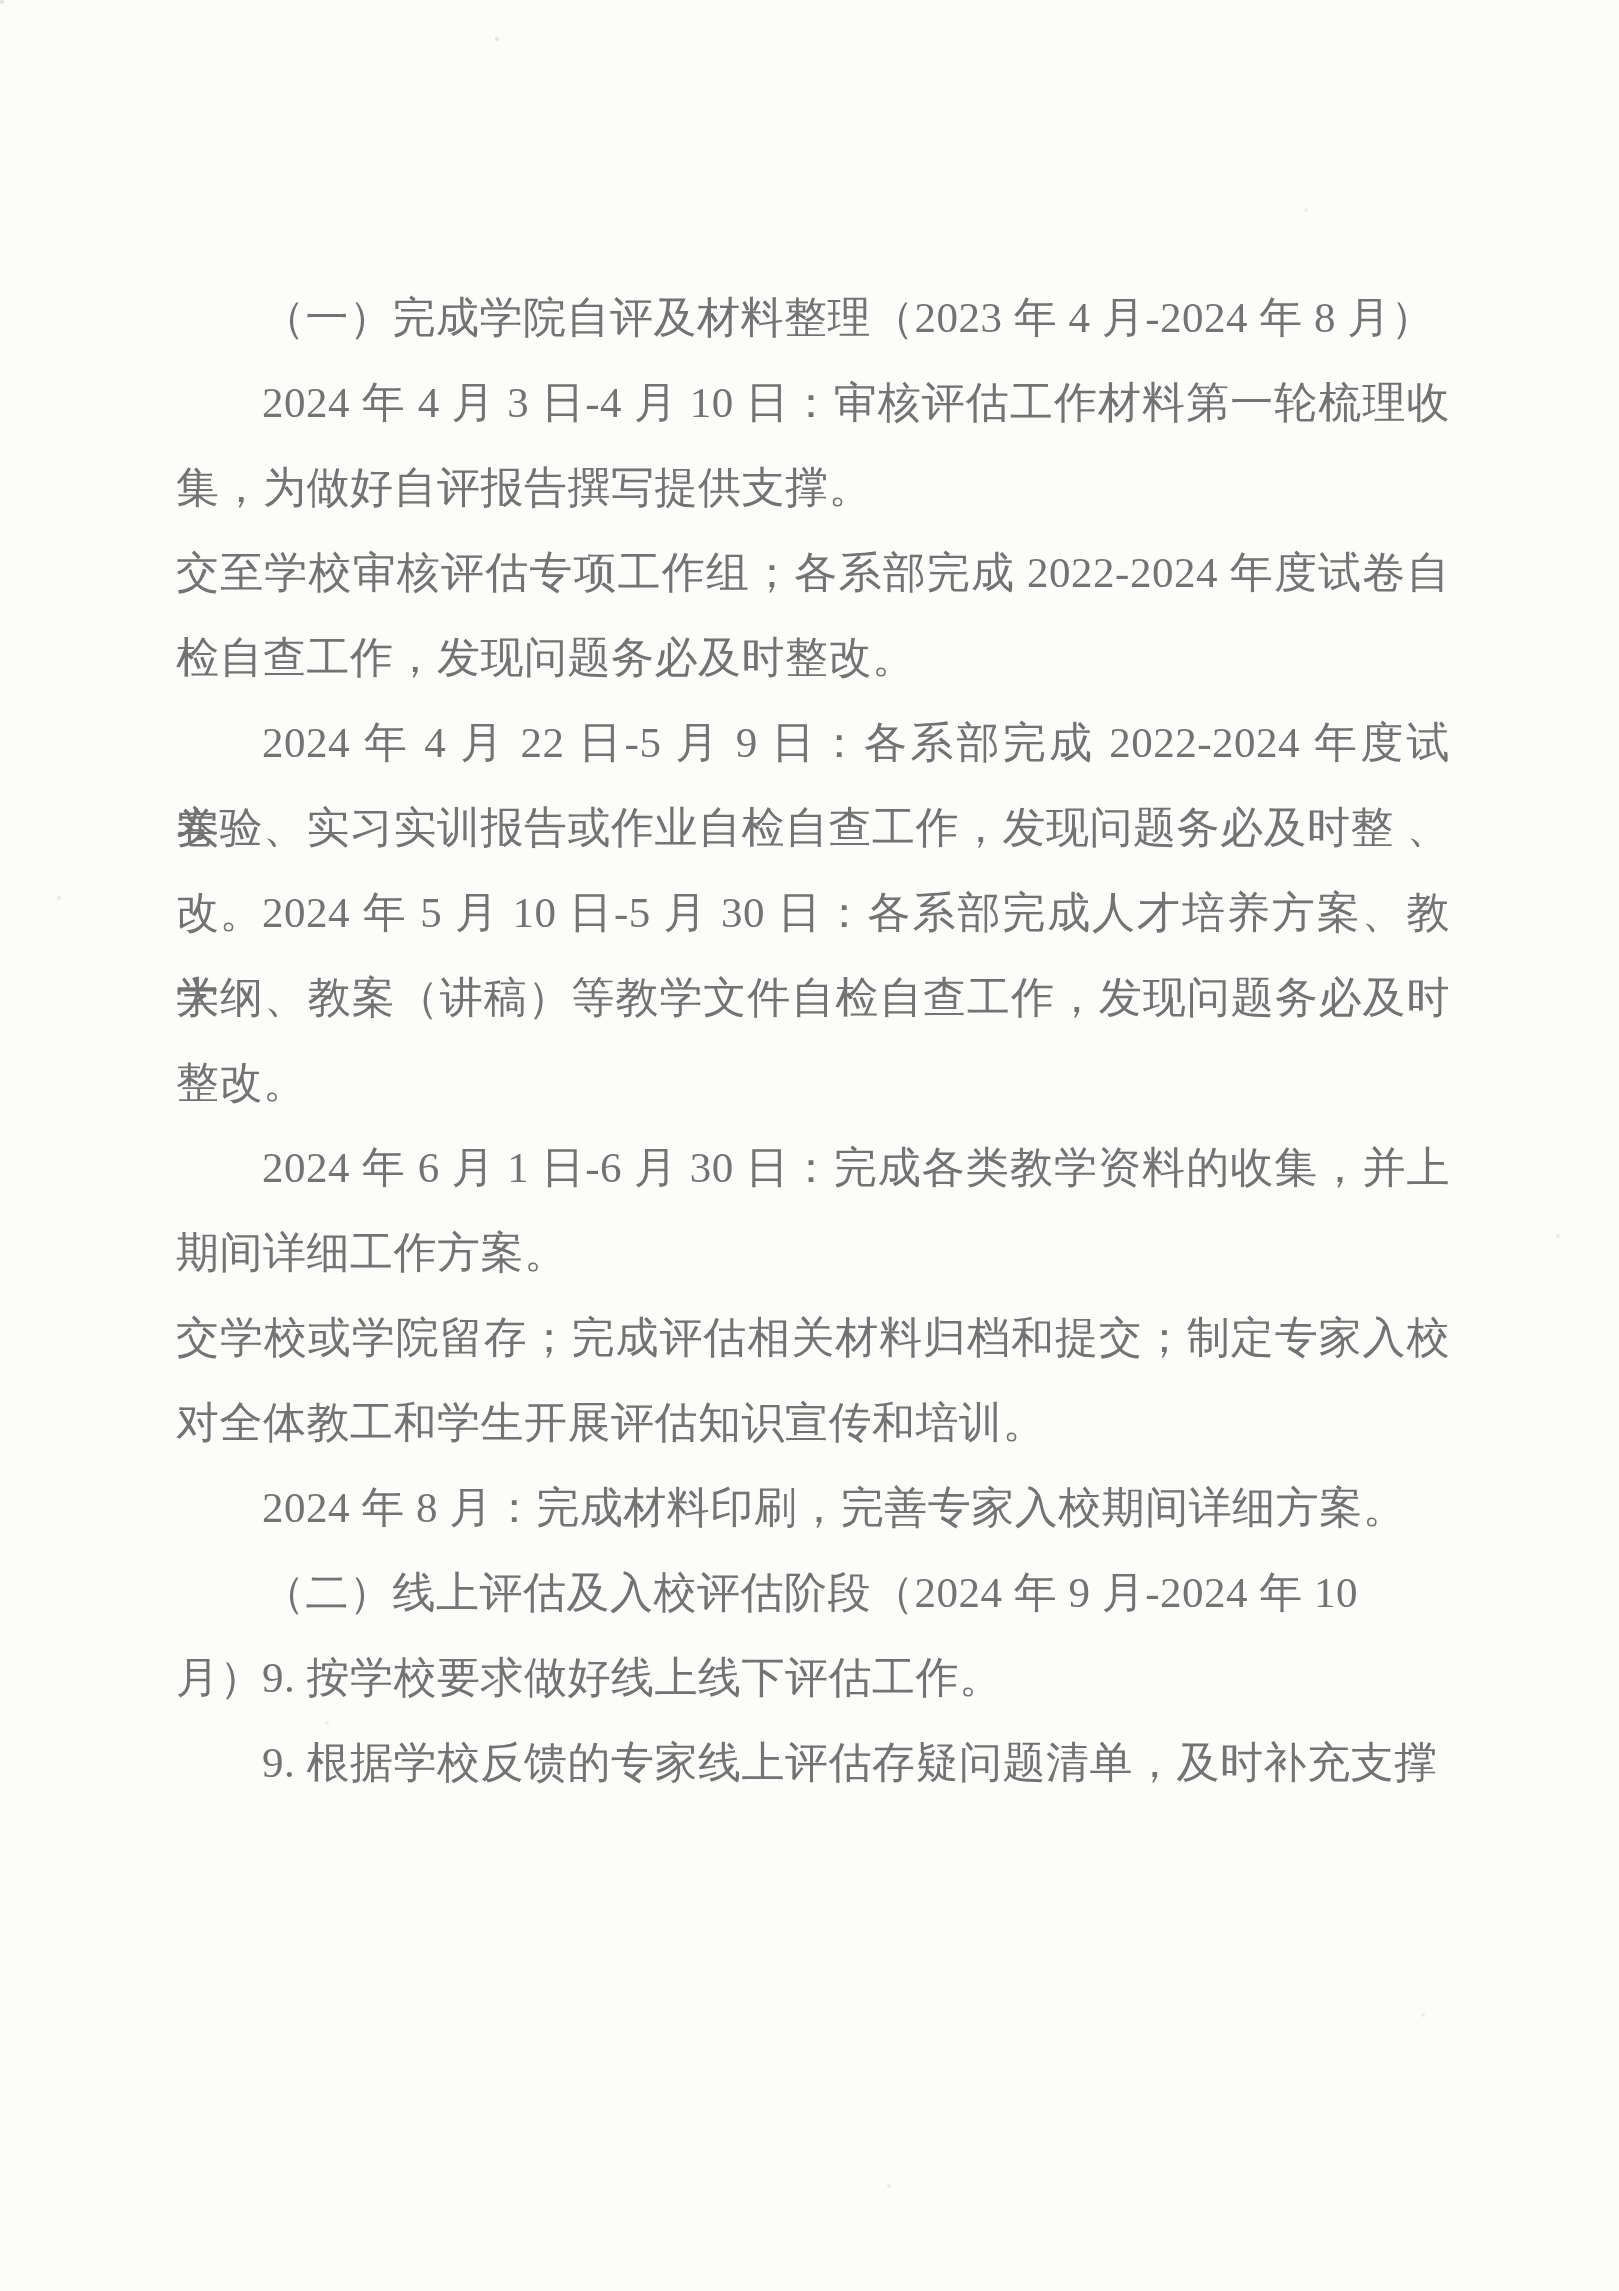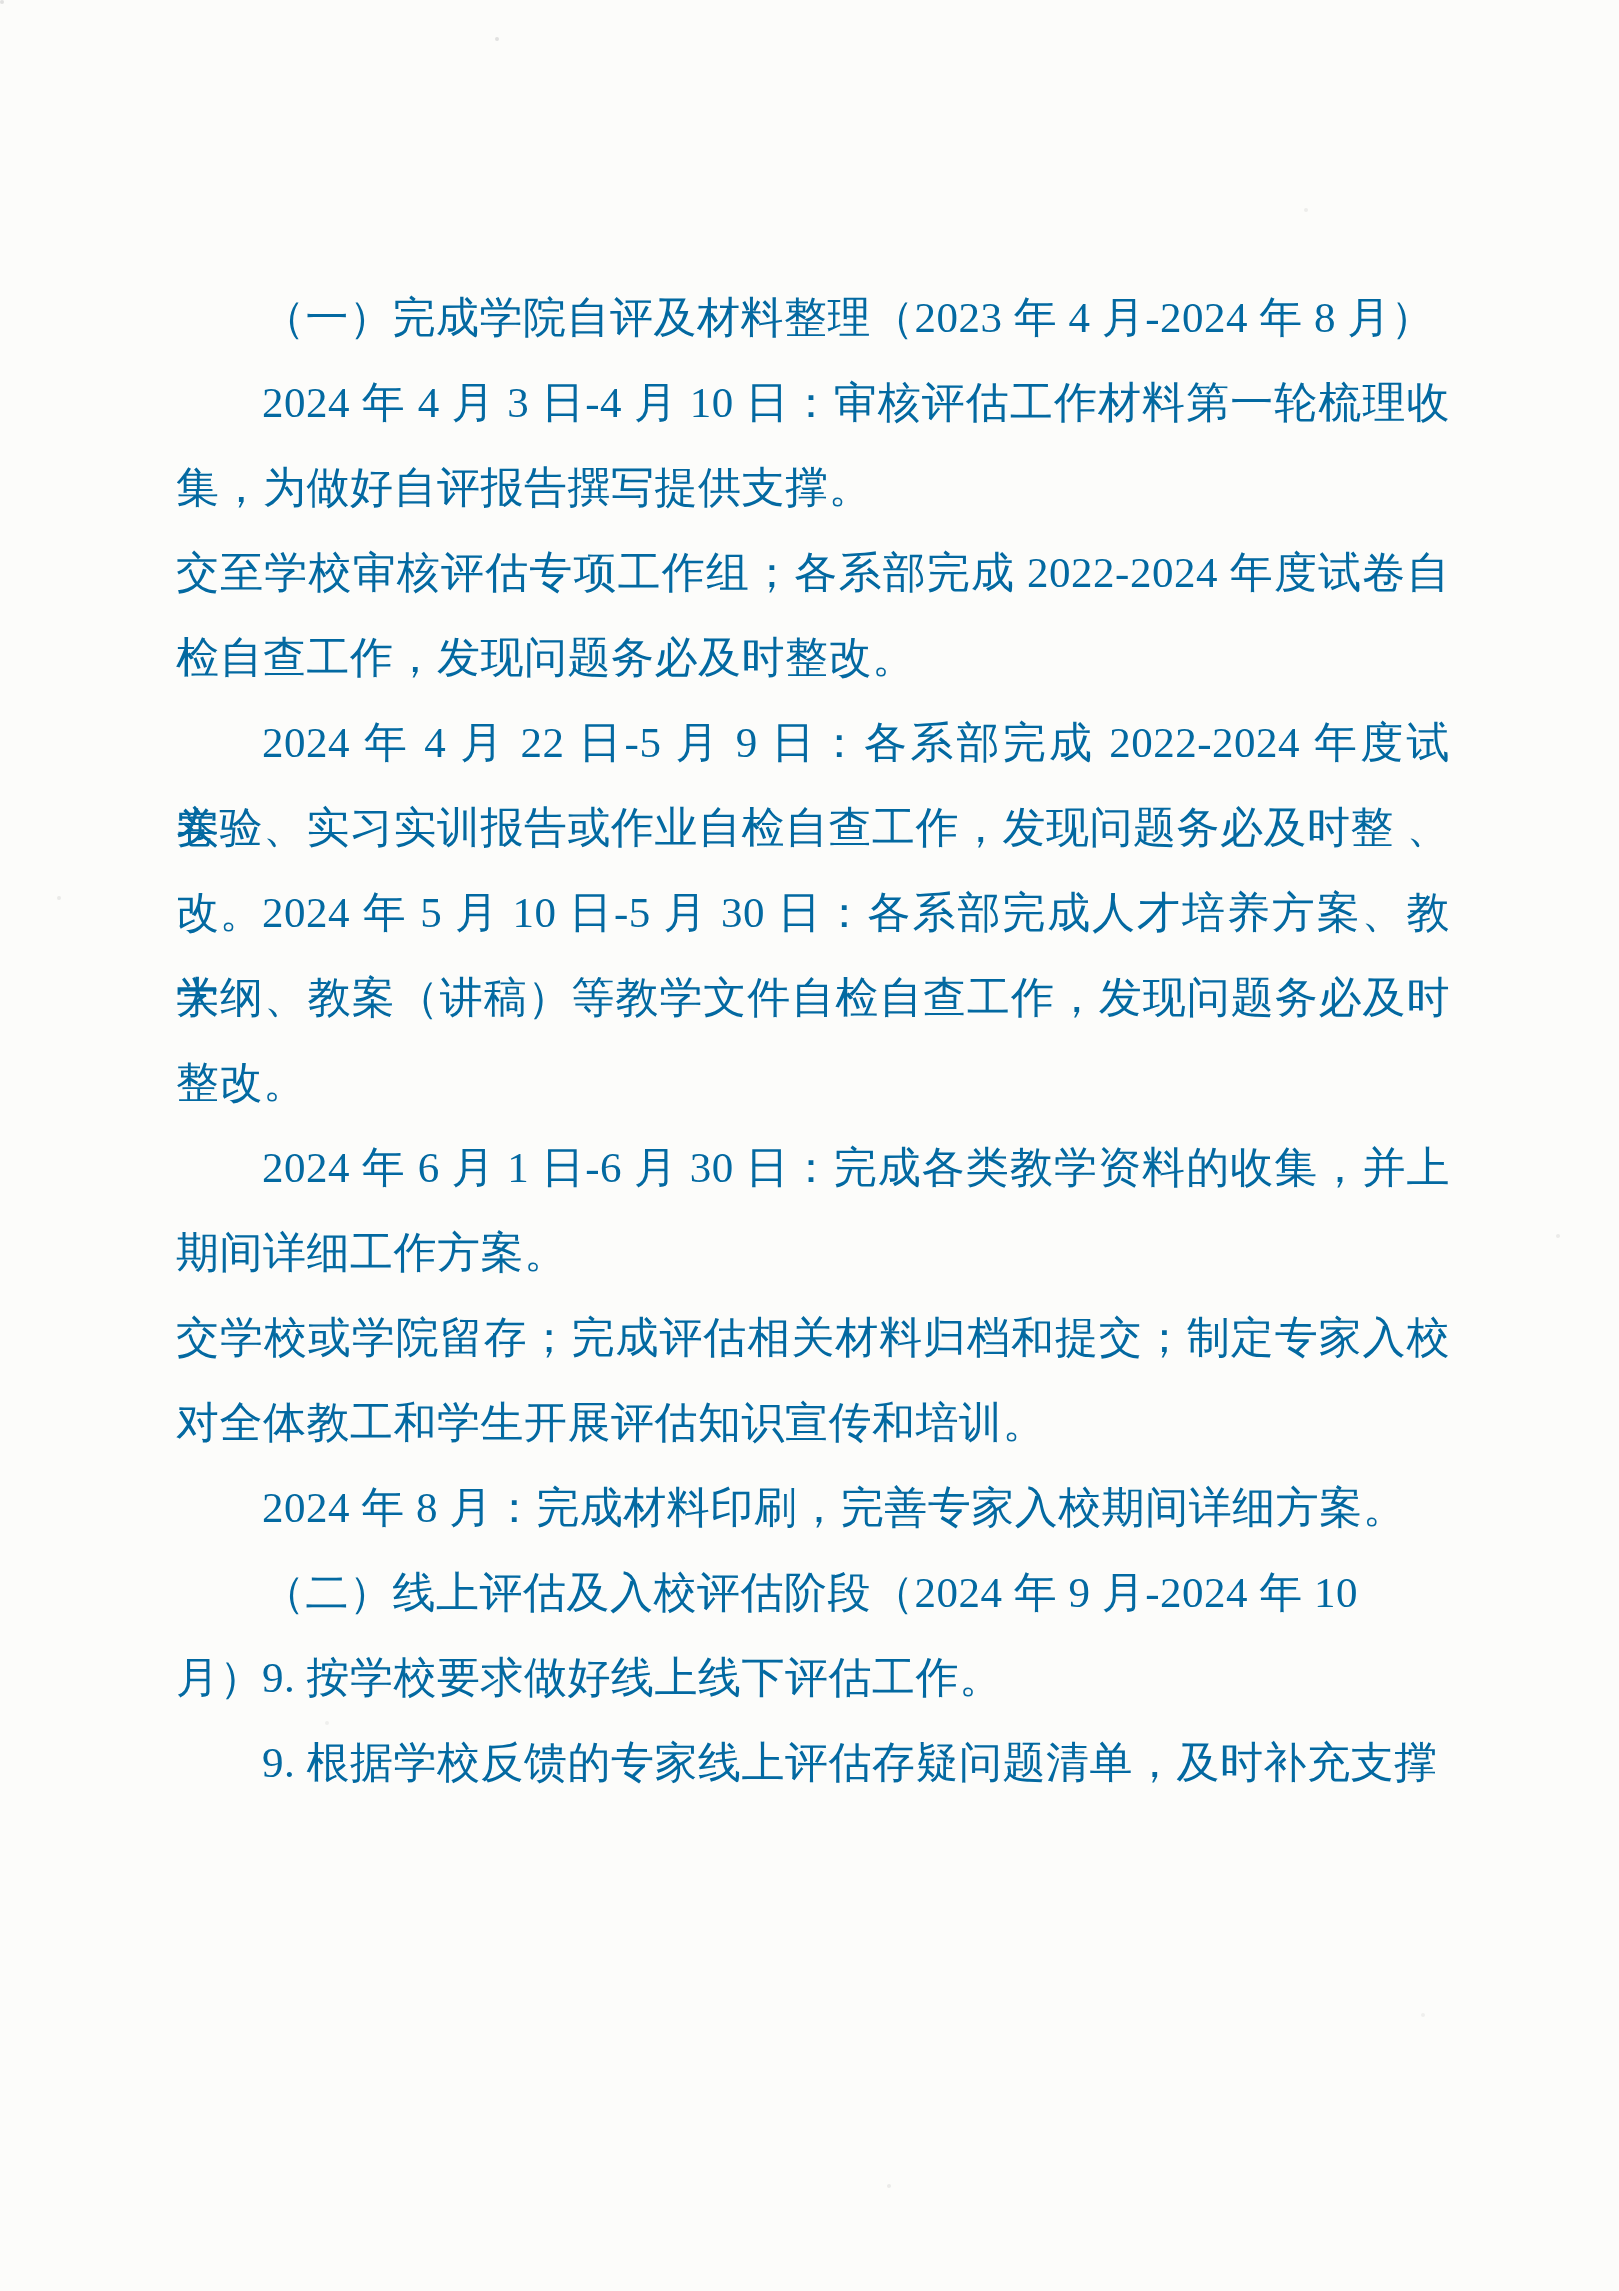--- a/index.html
+++ b/index.html
@@ -47,21 +47,21 @@
     text-align:justify;
     text-align-last:justify;
     text-justify:inter-character;
   }
 </style>
 </head>
 <body>
 
 <div class="sheet" style="background: rgb(252, 252, 250);">
   <div class="scan-noise"></div>
-  <div class="textblock" style="color: #0369a1;">
+  <div class="textblock" style="color: #737373;">
       <div class="line indent">（一）完成学院自评及材料整理（2023 年 4 月-2024 年 8 月）</div>
       <div class="line indent justify">2024 年 4 月 3 日-4 月 10 日：审核评估工作材料第一轮梳理收</div>
       <div class="line">集，为做好自评报告撰写提供支撑。</div>
       <div class="line justify">交至学校审核评估专项工作组；各系部完成 2022-2024 年度试卷自</div>
       <div class="line">检自查工作，发现问题务必及时整改。</div>
       <div class="line indent justify">2024 年 4 月 22 日-5 月 9 日：各系部完成 2022-2024 年度试卷、</div>
       <div class="line">实验、实习实训报告或作业自检自查工作，发现问题务必及时整改。</div>
       <div class="line indent justify">2024 年 5 月 10 日-5 月 30 日：各系部完成人才培养方案、教学</div>
       <div class="line justify">大纲、教案（讲稿）等教学文件自检自查工作，发现问题务必及时</div>
       <div class="line">整改。</div>

